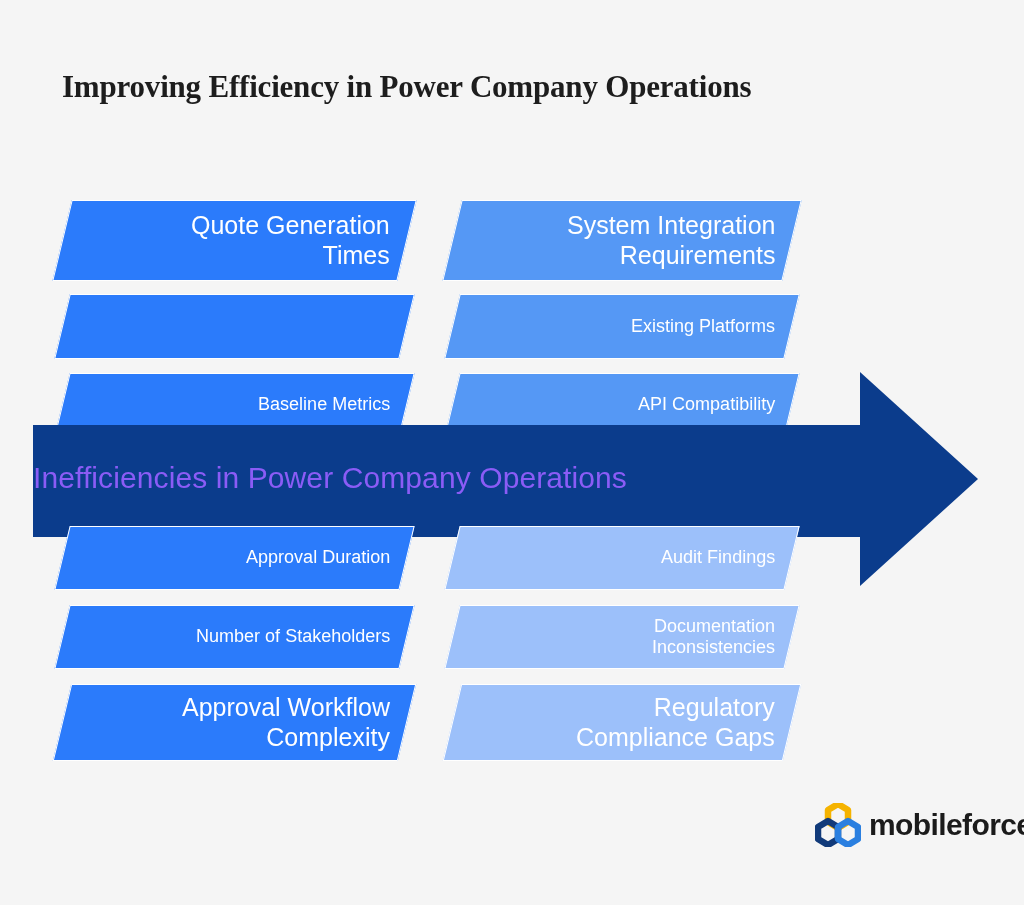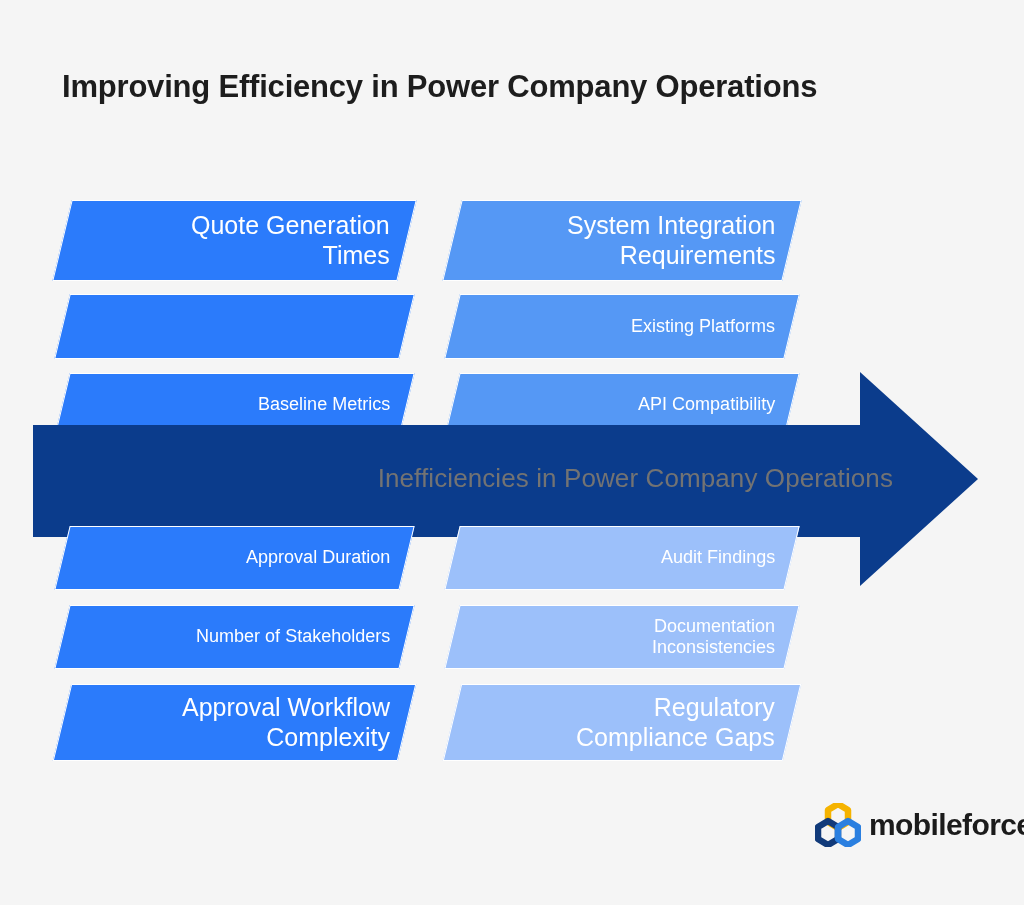--- a/index.html
+++ b/index.html
@@ -25,39 +25,40 @@
     position: absolute;
     left: 62px;
     top: 67px;
     width: 900px;
     font-size: 31px;
     font-weight: bold;
     color: #1d1d1d;
     letter-spacing: -0.2px;
     line-height: 40px;
     white-space: nowrap;
+    font-family: Liberation Serif, serif;
   }
 
   
   #spine-arrow {
     position: absolute;
     left: 33px;
     top: 372px;
     width: 947px;
     height: 214px;
   }
   #spine-arrow svg { display: block; }
   #spine-label {
     position: absolute;
     left: 33px;
     top: 458px;
     width: 860px;
-    text-align: right;
-    color: #737373;
-    font-size: 26px;
+    text-align: left;
+    color: #8b5cf6;
+    font-size: 30px;
     line-height: 40px;
     white-space: nowrap;
     letter-spacing: 0.1px;
   }
 
   
   .bar {
     position: absolute;
     box-sizing: border-box;
     display: flex;

